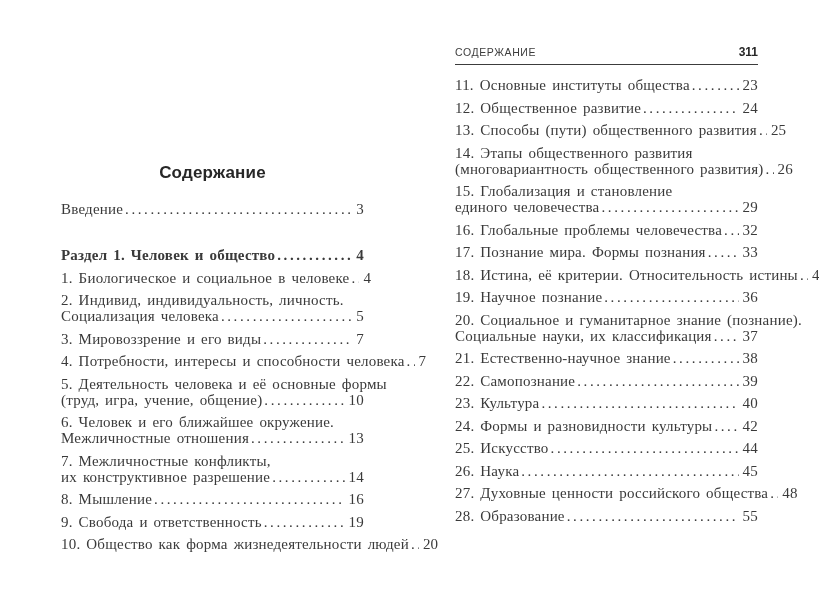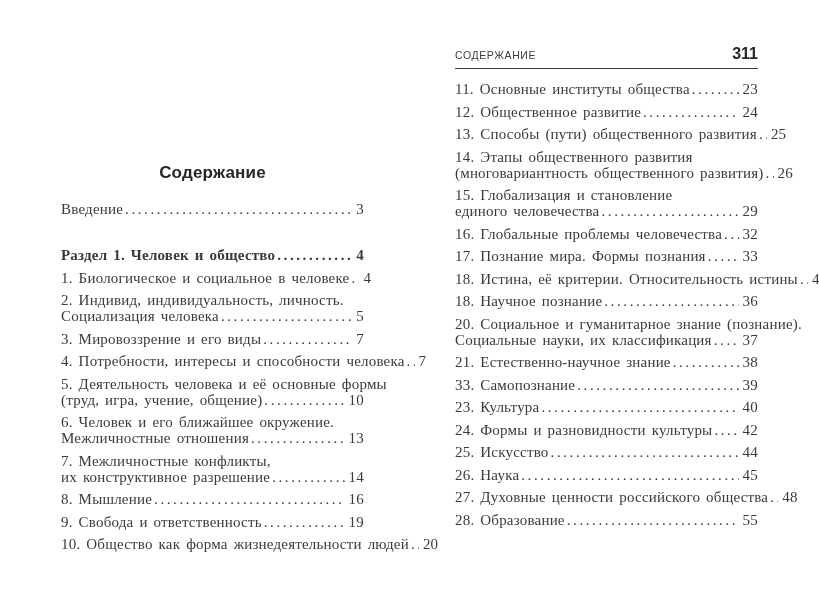--- a/index.html
+++ b/index.html
@@ -46,21 +46,21 @@
     border-bottom: 1.5px solid #3c3c3c;
     padding-bottom: 5px;
     margin-bottom: 12px;
   }
   .running-title {
     font-size: 10.5px;
     letter-spacing: 0.6px;
     color: #3d3d3d;
   }
   .folio {
-    font-size: 16px;
+    font-size: 12px;
     font-weight: bold;
     color: #272727;
   }
   .entries { }
   .entry {
     font-size: 15px;
     line-height: 16px;
     margin-bottom: 6.5px;
     word-spacing: 2px;
     letter-spacing: 0.2px;
@@ -248,21 +248,21 @@
   </div>
         <div class="entry">
     <div class="entry-last">
       <span class="entry-text">18. Истина, её критерии. Относительность истины</span>
       <span class="leader"></span>
       <span class="pagenum">49</span>
     </div>
   </div>
         <div class="entry">
     <div class="entry-last">
-      <span class="entry-text">18. Научное познание</span>
+      <span class="entry-text">19. Научное познание</span>
       <span class="leader"></span>
       <span class="pagenum">36</span>
     </div>
   </div>
         <div class="entry">
     <div class="entry-line">20. Социальное и гуманитарное знание (познание).</div>
           <div class="entry-last">
       <span class="entry-text">Социальные науки, их классификация</span>
       <span class="leader"></span>
       <span class="pagenum">37</span>
@@ -270,21 +270,21 @@
   </div>
         <div class="entry">
     <div class="entry-last">
       <span class="entry-text">21. Естественно-научное знание</span>
       <span class="leader"></span>
       <span class="pagenum">38</span>
     </div>
   </div>
         <div class="entry">
     <div class="entry-last">
-      <span class="entry-text">33. Самопознание</span>
+      <span class="entry-text">22. Самопознание</span>
       <span class="leader"></span>
       <span class="pagenum">39</span>
     </div>
   </div>
         <div class="entry">
     <div class="entry-last">
       <span class="entry-text">23. Культура</span>
       <span class="leader"></span>
       <span class="pagenum">40</span>
     </div>

